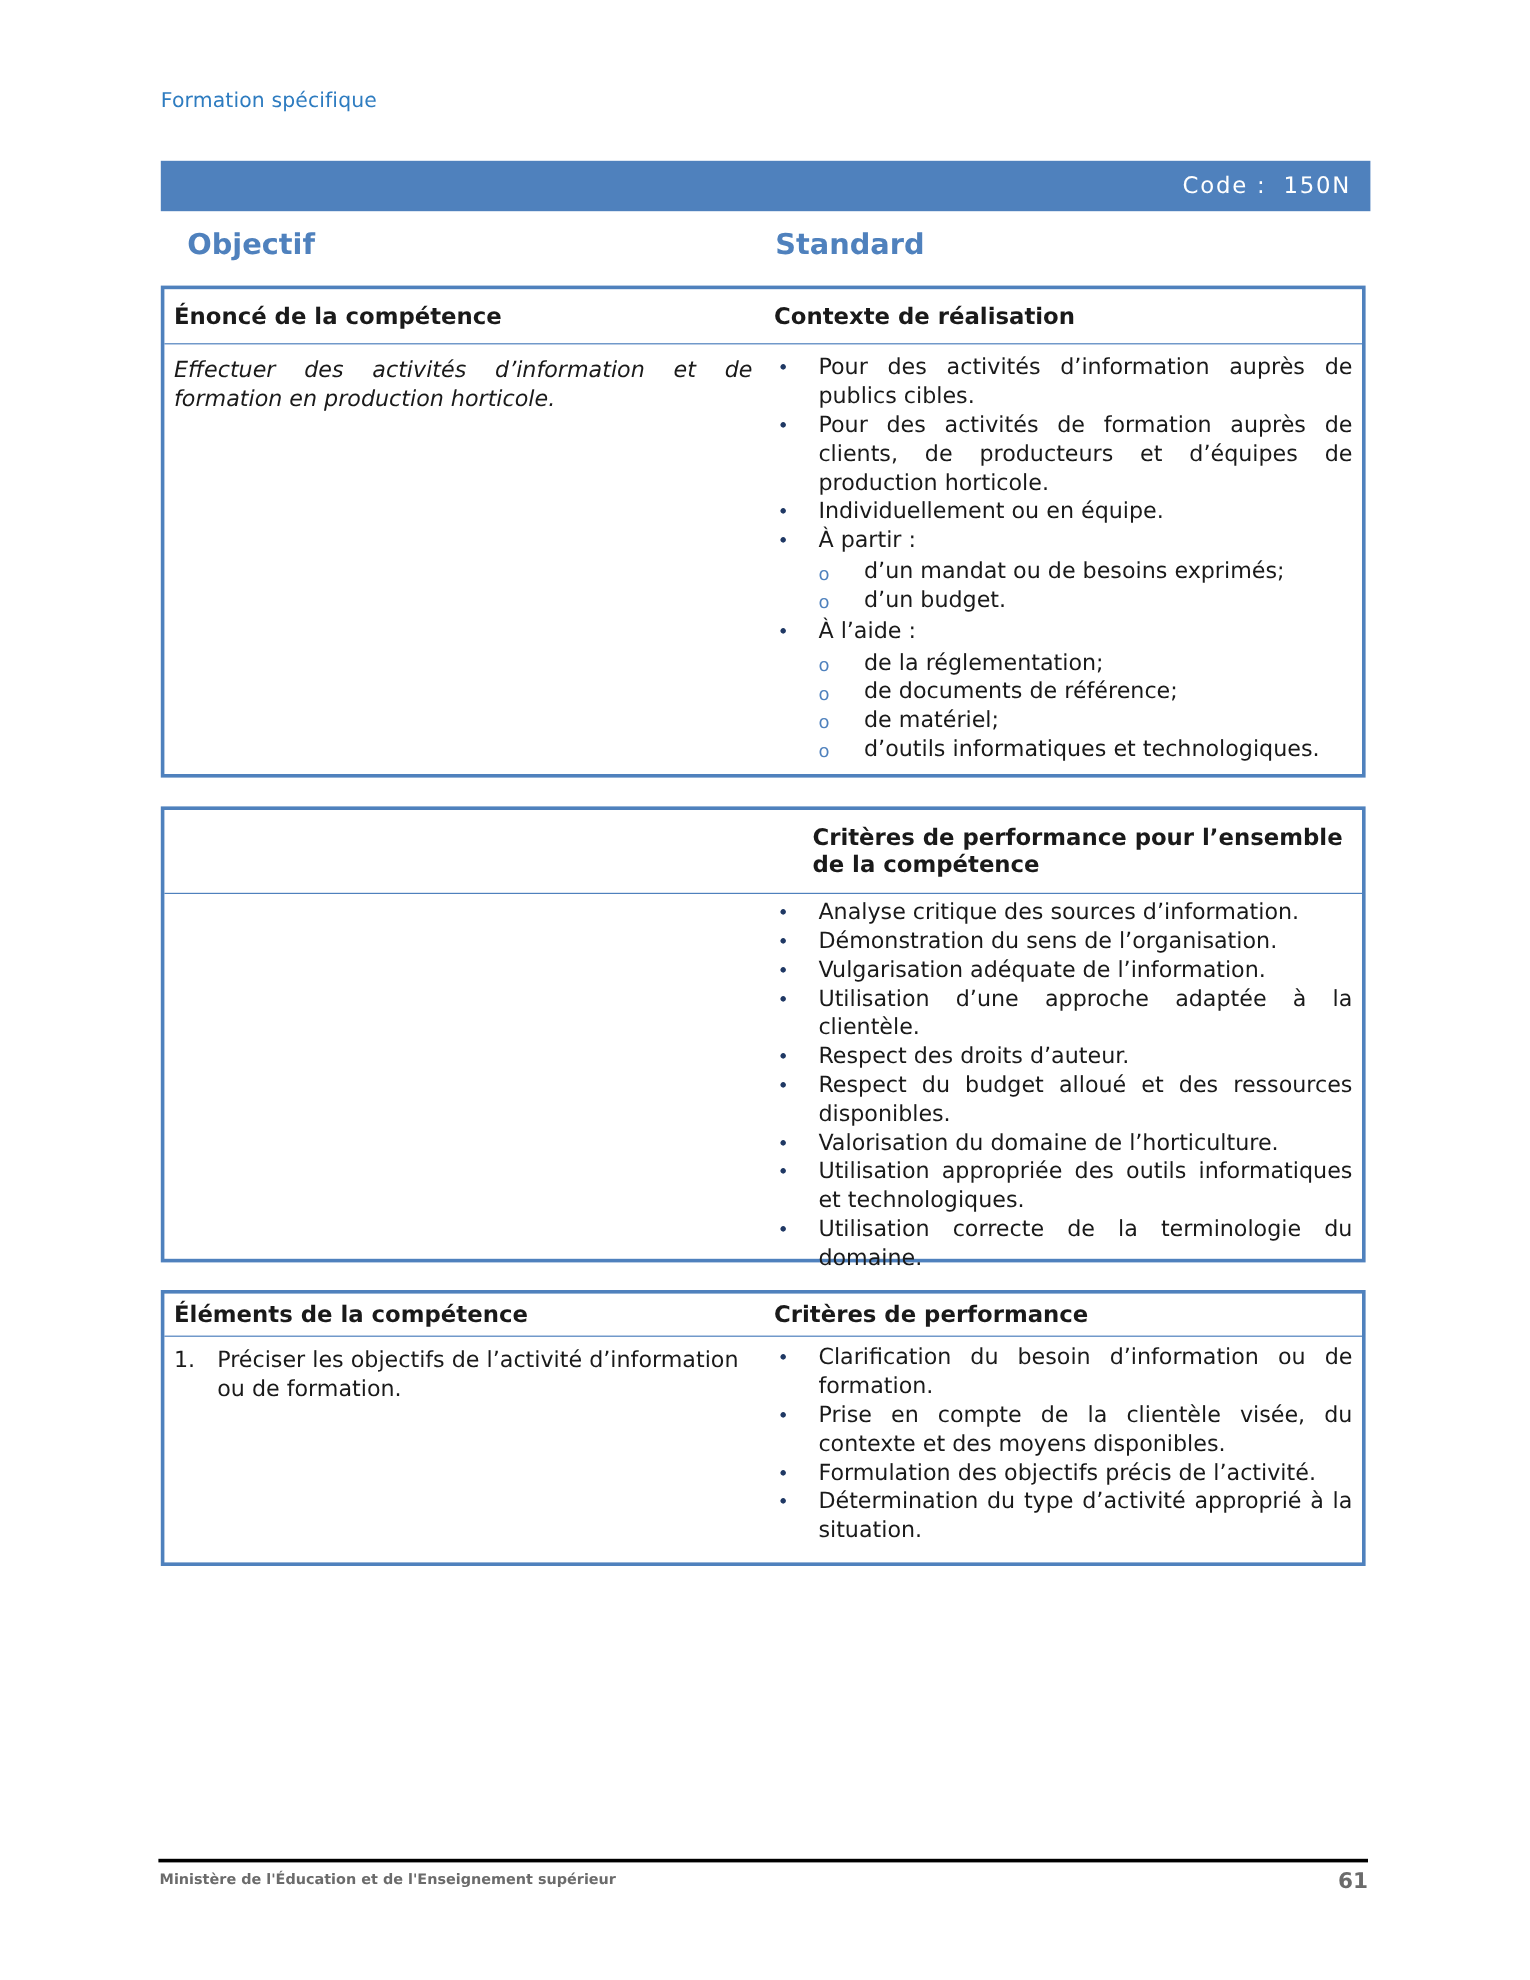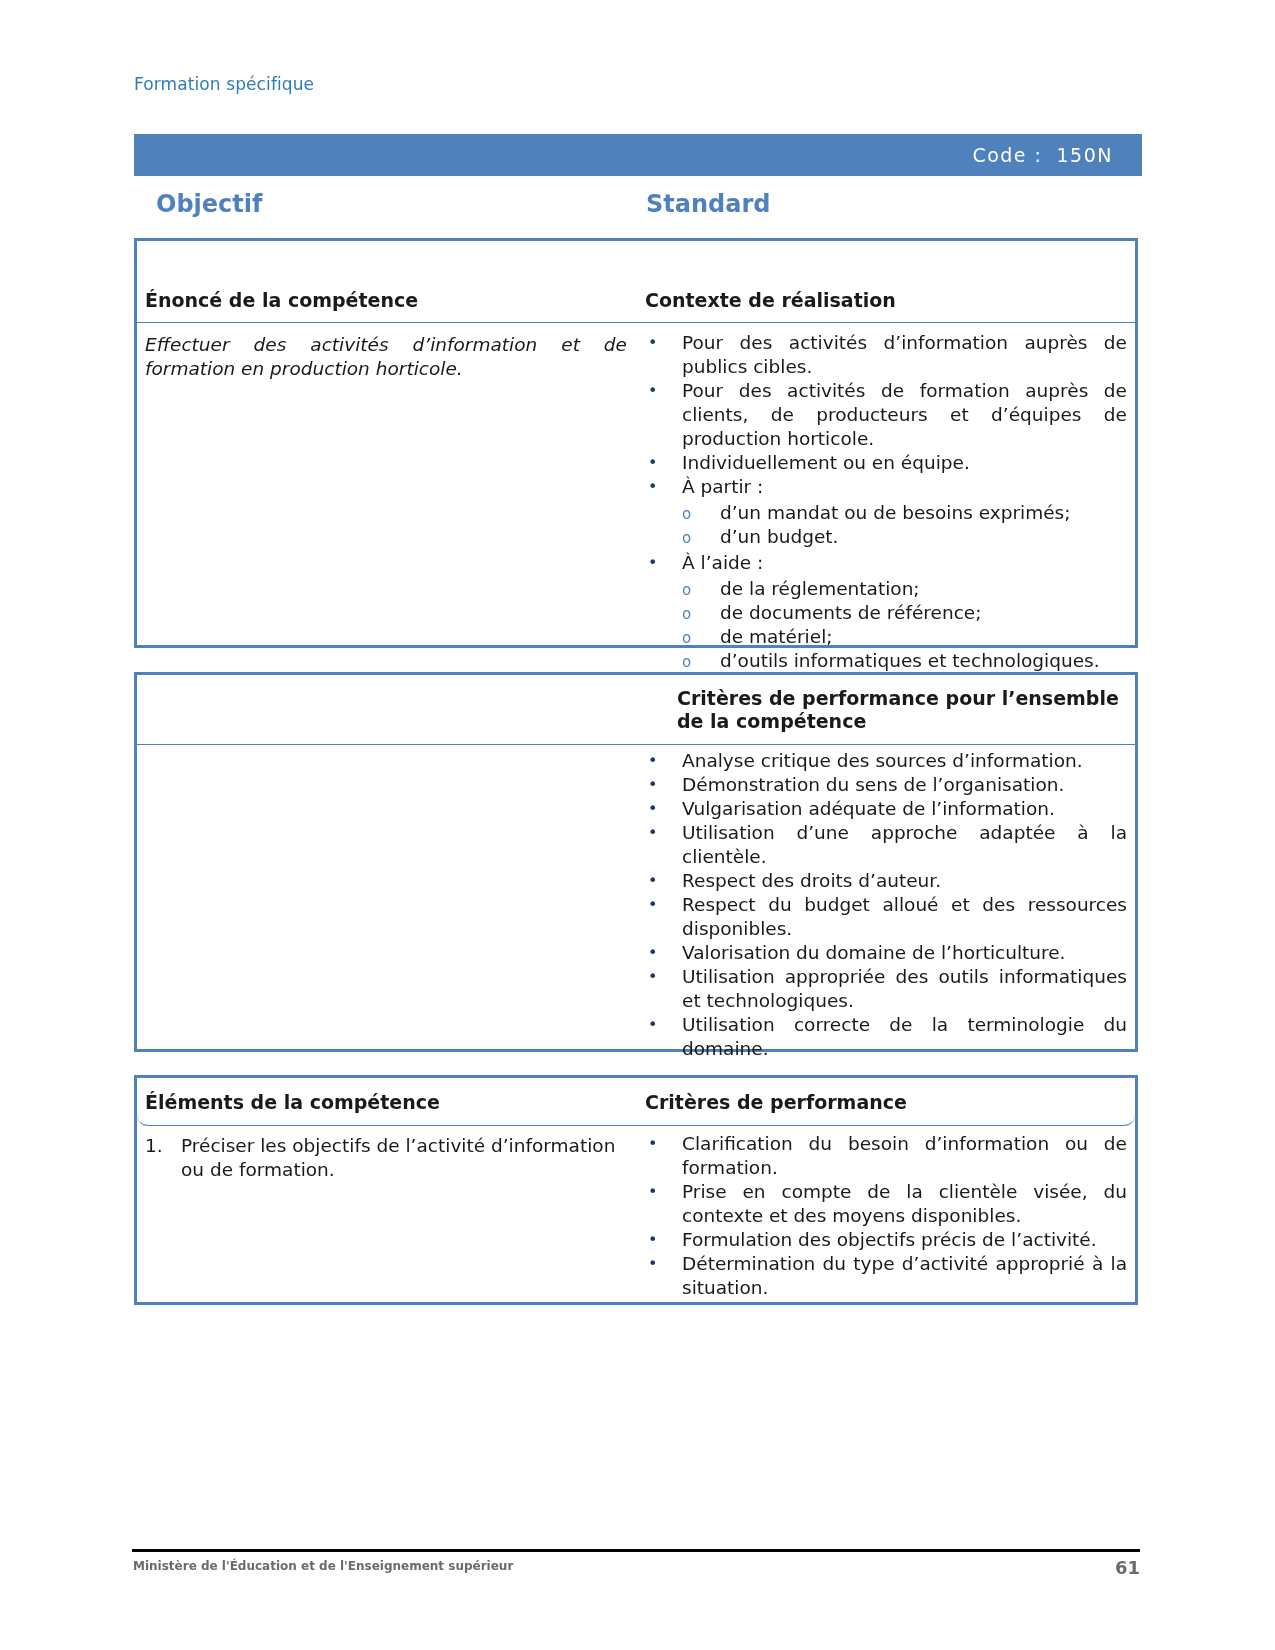--- a/index.html
+++ b/index.html
@@ -1,18 +1,18 @@
 <!DOCTYPE html>
 <html><head>
 <meta charset="utf-8">
 <style>
   html, body { margin: 0; padding: 0; background: #ffffff; }
   body { width: 1275px; height: 1650px; position: relative; font-family: "DejaVu Sans", sans-serif; color: #1a1a1a; overflow: hidden; }
   .header-label { position: absolute; left: 134px; top: 74px; font-size: 17px; color: #2e7cc0; letter-spacing: 0.1px; }
-  .code-bar { position: absolute; left: 134px; top: 134px; width: 1008px; height: 42px; background: #4f81bd; color: #ffffff; display: flex; align-items: center; justify-content: flex-end; box-sizing: border-box; padding-right: 29px; font-size: 19px; letter-spacing: 1.5px; }
+  .code-bar { position: absolute; left: 134px; top: 134px; width: 1008px; height: 42px; background: #4f81bd; color: #ffffff; display: flex; align-items: center; justify-content: flex-end; box-sizing: border-box; padding-right: 16px; font-size: 19px; letter-spacing: 1.5px; }
   .code-bar .lbl { margin-right: 14px; }
   .section-title { position: absolute; top: 190px; font-size: 24px; font-weight: bold; color: #4f81bd; }
   .t-objectif { left: 156px; }
   .t-standard { left: 646px; }
 
   .tbl { position: absolute; left: 134px; width: 1004px; border: 3px solid #4f81bd; box-sizing: border-box; }
   .tbl .hdr { display: flex; border-bottom: 1.5px solid #4f81bd; box-sizing: border-box; }
   .tbl .row { display: flex; }
   .tbl .col-l { width: 500px; box-sizing: border-box; padding: 0 10px 0 8px; }
   .tbl .col-r { flex: 1; box-sizing: border-box; padding: 0 8px 0 8px; }
@@ -21,25 +21,25 @@
   .just { text-align: justify; font-style: italic; }
 
   ul.bul { list-style: none; margin: 0; padding: 0; }
   ul.bul > li { position: relative; padding-left: 37px; font-size: 18.5px; line-height: 24px; text-align: justify; }
   ul.bul > li .dot { position: absolute; left: 3px; top: 0; color: #1f3864; font-size: 16px; }
   ul.sub { list-style: none; margin: 2px 0 2px 0; padding: 0; }
   ul.sub > li { position: relative; padding-left: 38px; font-size: 18.5px; line-height: 24px; }
   ul.sub > li .circ { position: absolute; left: 0; top: 1px; color: #4f81bd; font-size: 15px; }
 
   .t1 { top: 238px; height: 410px; }
-  .t1 .hdr { height: 46px; align-items: center; margin-top: 36px; }
+  .t1 .hdr { height: 46px; align-items: center; }
   .t2 { top: 672px; height: 380px; }
   .t2 .hdr { height: 70px; align-items: center; }
   .t3 { top: 1075px; height: 230px; }
-  .t3 .hdr { height: 48px; align-items: center; border-radius: 11px; }
+  .t3 .hdr { height: 36px; align-items: center; }
 
   .footer-rule { position: absolute; left: 132px; top: 1549px; width: 1008px; height: 3px; background: #000000; }
   .footer-left { position: absolute; left: 133px; top: 1559px; font-size: 12px; font-weight: bold; color: #6b6b6b; }
   .footer-right { position: absolute; right: 135px; top: 1557px; font-size: 18px; font-weight: bold; color: #6b6b6b; }
   ol.num { list-style: none; margin: 0; padding: 0; }
   ol.num > li { position: relative; padding-left: 36px; font-size: 18.5px; line-height: 24px; }
   ol.num > li .n { position: absolute; left: 0; top: 0; }
 </style>
 </head>
 <body>

